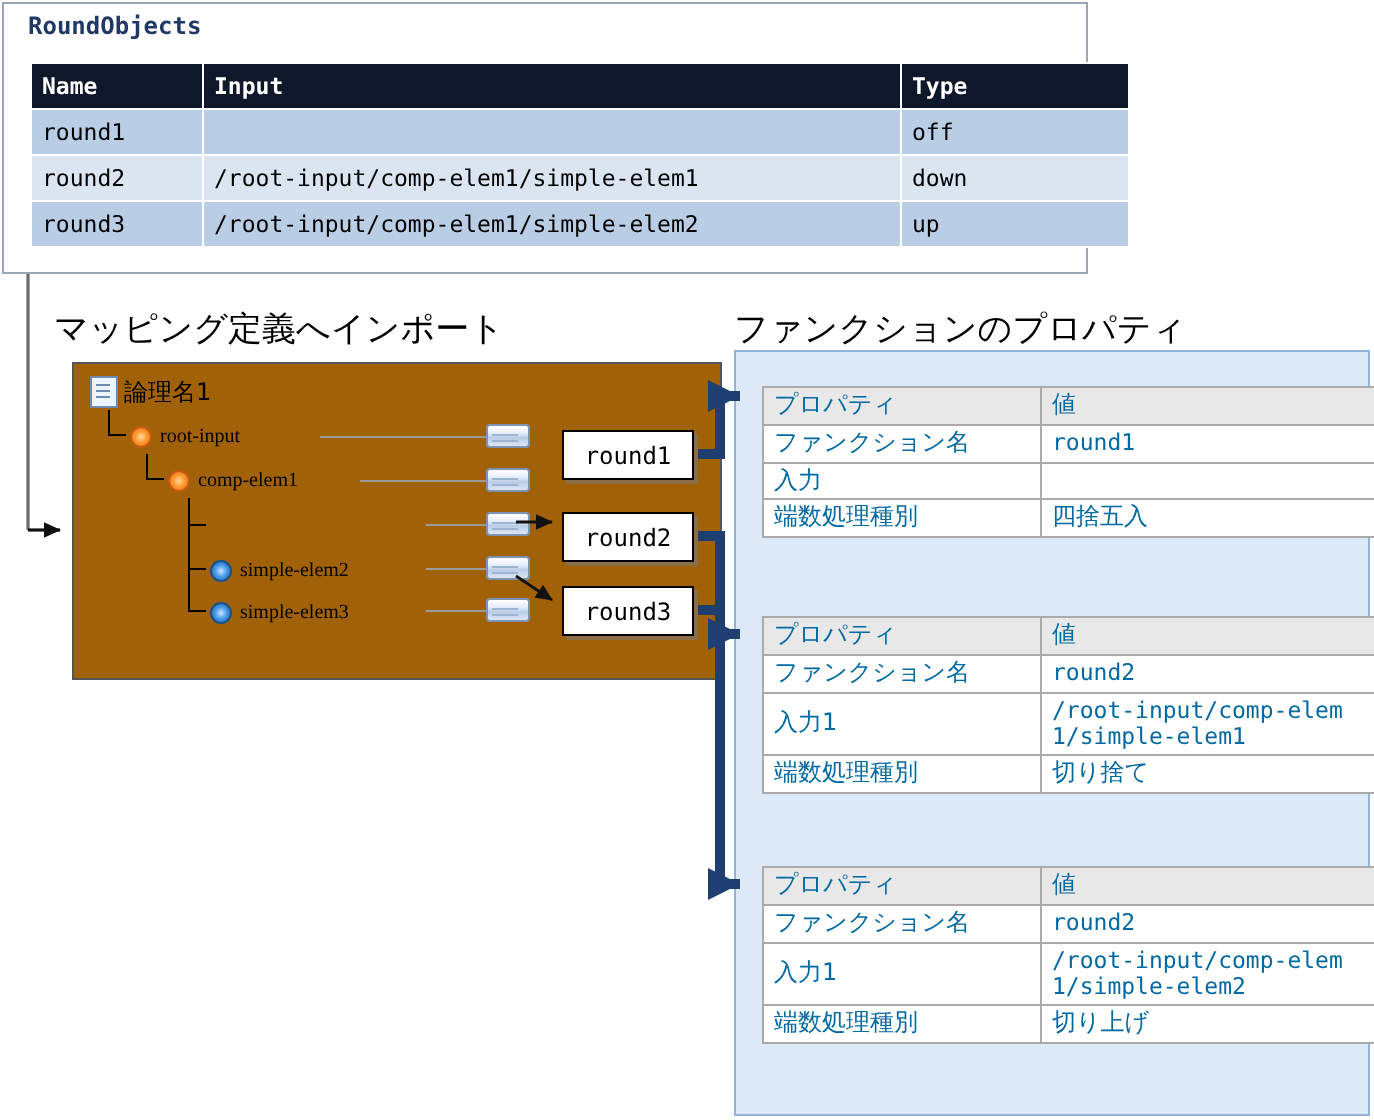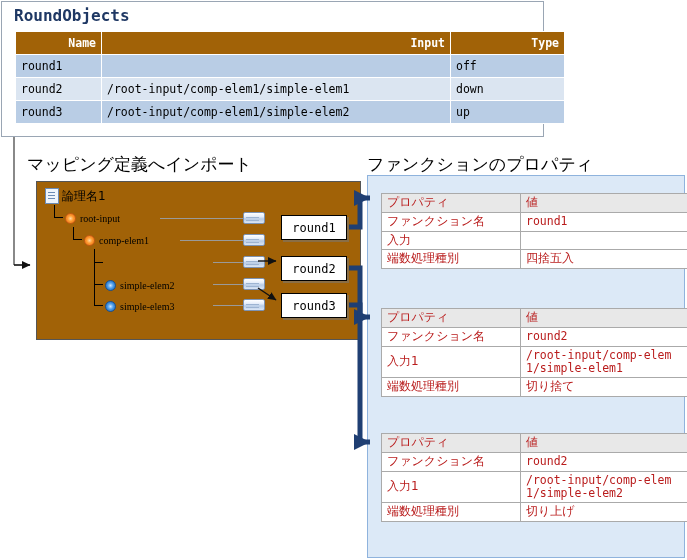--- a/index.html
+++ b/index.html
@@ -10,30 +10,30 @@
     font-size:12px;color:#000;
   }
   
   #round-objects-panel{
     position:absolute;left:1px;top:1px;width:543px;height:136px;
     background:#ffffff;border:1px solid #9aa6b4;box-sizing:border-box;
   }
   #round-objects-title{
     position:absolute;left:12px;top:4px;
     font-family:"DejaVu Sans Mono","Liberation Mono",monospace;
-    font-size:16px;font-weight:bold;color:#1f3864;letter-spacing:0px;
+    font-size:12px;font-weight:bold;color:#1f3864;letter-spacing:0px;
   }
   #round-objects-table{
     position:absolute;left:13px;top:29px;width:516px;
     border-collapse:collapse;table-layout:fixed;
     font-family:"DejaVu Sans Mono","Liberation Mono",monospace;
     font-size:11.5px;
   }
   #round-objects-table th{
-    background:#a16207;color:#ffffff;font-weight:bold;text-align:right;
+    background:#0f172a;color:#ffffff;font-weight:bold;text-align:left;
     padding:2px 5px;height:18px;border:1px solid #ffffff;
     white-space:nowrap;
   }
   #round-objects-table td{
     padding:2px 5px;height:18px;border:1px solid #ffffff;
     color:#000;white-space:nowrap;overflow:hidden;
   }
   #round-objects-table tr.row-a td{background:#b9cde5;}
   #round-objects-table tr.row-b td{background:#dbe5f1;}
   .col-name{width:75px;}
@@ -111,21 +111,21 @@
   #props-panel{
     position:absolute;left:367px;top:175px;width:318px;height:383px;
     background:#dce9f7;border:1px solid #8fb3dd;box-sizing:border-box;
   }
   .prop-table{
     position:absolute;width:288px;border-collapse:collapse;table-layout:fixed;
     background:#ffffff;font-size:12px;
   }
   .prop-table td{
     border:1px solid #aaaaaa;padding:2px 5px;vertical-align:middle;
-    color:#b91c1c;line-height:1.15;
+    color:#0369a1;line-height:1.15;
   }
   .prop-table tr.hdr td{background:#e8e8e8;}
   .prop-key{width:128px;font-family:"DejaVu Sans","Liberation Sans",sans-serif;}
   .prop-val{width:158px;
     font-family:"DejaVu Sans Mono","Liberation Mono",monospace;font-size:11.5px;
     word-break:break-all;}
   .prop-val-jp{font-family:"DejaVu Sans","Liberation Sans",sans-serif;font-size:12px;}
   #prop-table-1{left:13px;top:17px;}
   #prop-table-2{left:13px;top:132px;}
   #prop-table-3{left:13px;top:257px;}

